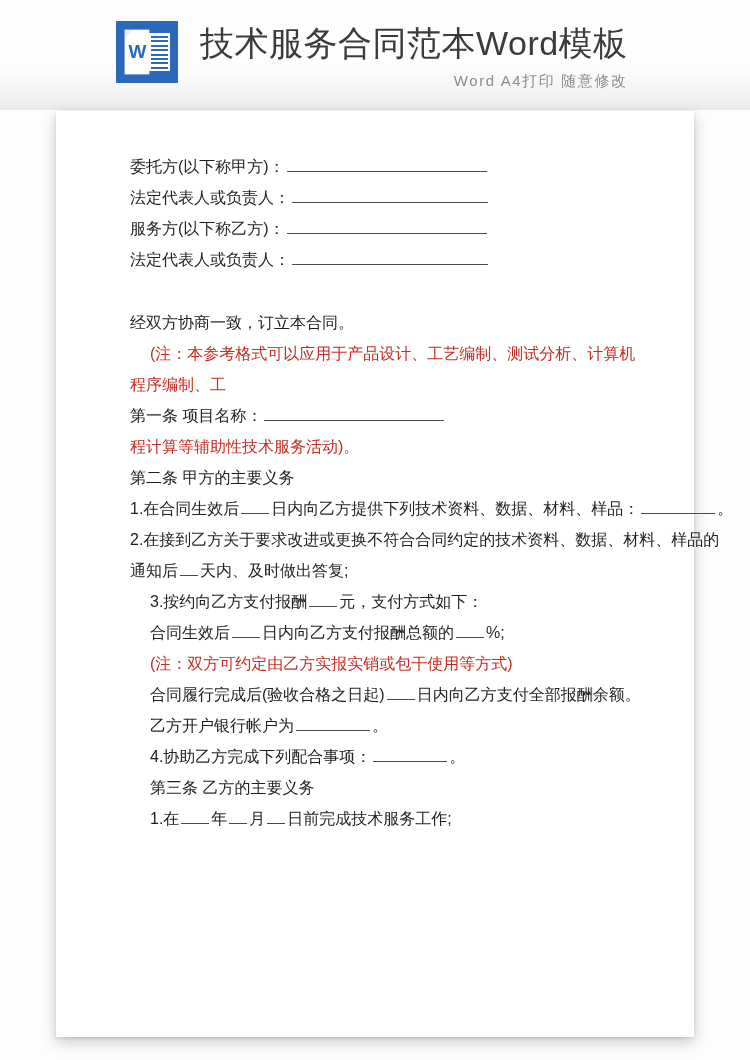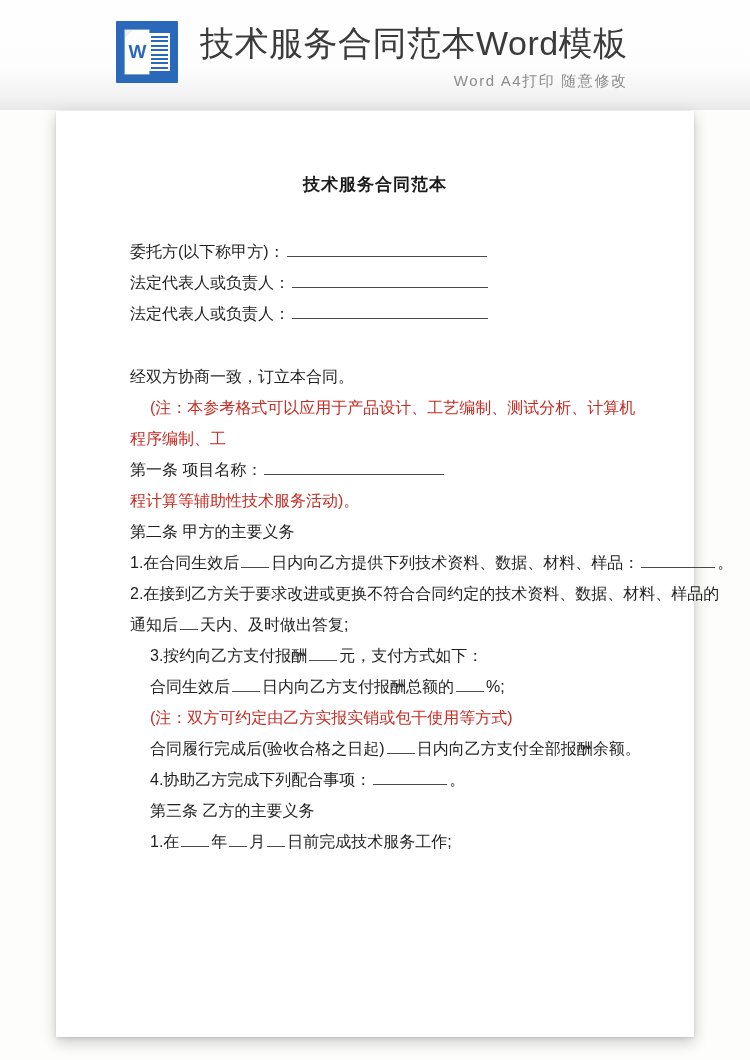--- a/index.html
+++ b/index.html
@@ -188,29 +188,31 @@
     <div class="header-text">
       <div class="header-title">技术服务合同范本Word模板</div>
       <div class="header-sub">Word A4打印 随意修改</div>
     </div>
 
   </div>
 </div>
 
 <div class="paper">
 
-  <div class="doc-title">技术服务合同范本</div>
 
   <div class="doc-body">
 
     <div class="line">
       <span>委托方(以下称甲方)：</span><span class="fill f-long"></span>
     </div>
     <div class="line">
       <span>法定代表人或负责人：</span><span class="fill f-long2"></span>
+    </div>
+    <div class="line">
+      <span>服务方(以下称乙方)：</span><span class="fill f-long"></span>
     </div>
     <div class="line">
       <span>法定代表人或负责人：</span><span class="fill f-long2"></span>
     </div>
 
     <div class="gap-lg"></div>
 
     <div class="line">经双方协商一致，订立本合同。</div>
 
     <div class="line wrap red">
@@ -240,20 +242,23 @@
     <div class="line indent">
       <span>合同生效后</span><span class="fill f-short"></span><span>日内向乙方支付报酬总额的</span><span class="fill f-short"></span><span>%;</span>
     </div>
 
     <div class="line indent red">(注：双方可约定由乙方实报实销或包干使用等方式)</div>
 
     <div class="line indent">
       <span>合同履行完成后(验收合格之日起)</span><span class="fill f-short"></span><span>日内向乙方支付全部报酬余额。</span>
     </div>
 
+    <div class="line indent">
+      <span>乙方开户银行帐户为</span><span class="fill f-mid"></span><span>。</span>
+    </div>
 
     <div class="line indent">
       <span>4.协助乙方完成下列配合事项：</span><span class="fill f-mid"></span><span>。</span>
     </div>
 
     <div class="line indent">第三条  乙方的主要义务</div>
 
     <div class="line indent">
       <span>1.在</span><span class="fill f-short"></span><span>年</span><span class="fill f-xs"></span><span>月</span><span class="fill f-xs"></span><span>日前完成技术服务工作;</span>
     </div>

